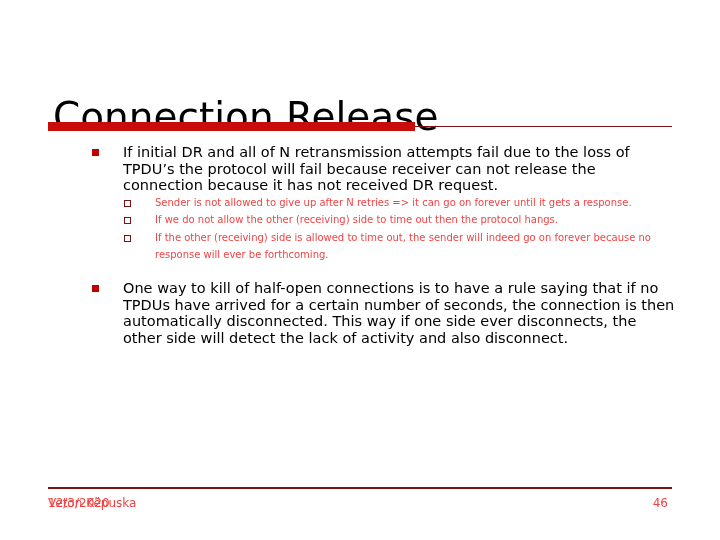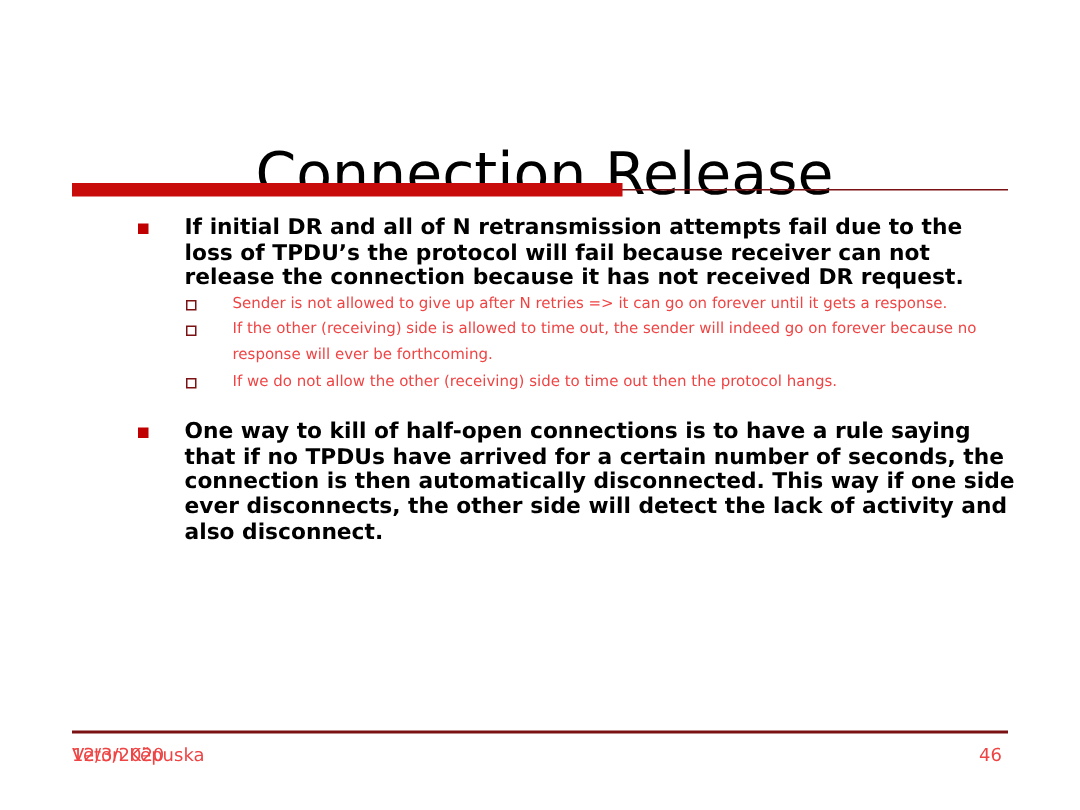--- a/index.html
+++ b/index.html
@@ -26,21 +26,20 @@
     position: absolute;
     left: 53px;
     top: 68px;
     width: 620px;
     font-size: 39px;
     line-height: 46px;
     font-weight: normal;
     letter-spacing: 0px;
     color: #000000;
     white-space: nowrap;
-    text-align: center;
   }
 
   
   .title-rule-thin {
     position: absolute;
     left: 48px;
     top: 126px;
     width: 624px;
     height: 1px;
     background: #7b1113;
@@ -93,21 +92,20 @@
   
   .lvl2 {
     padding-left: 75px;
     margin-top: 4px;
   }
   .lvl2 .text {
     display: block;
     font-size: 14.5px;
     line-height: 16.6px;
     color: #000000;
-    font-weight: bold;
   }
   .lvl2 .bullet {
     position: absolute;
     left: 44px;
     top: 5px;
     width: 7px;
     height: 7px;
     background: #c00000;
   }
 
@@ -191,26 +189,26 @@
       <span class="text">If initial DR and all of N retransmission attempts fail due to the loss of TPDU’s the protocol will fail because receiver can not release the connection because it has not received DR request.</span>
     </div>
 
     <div class="lvl lvl3">
       <span class="bullet"></span>
       <span class="text">Sender is not allowed to give up after N retries =&gt; it can go on forever until it gets a response.</span>
     </div>
 
     <div class="lvl lvl3">
       <span class="bullet"></span>
+      <span class="text">If we do not allow the other (receiving) side to time out then the protocol hangs.</span>
+    </div>
+
+    <div class="lvl lvl3">
+      <span class="bullet"></span>
       <span class="text">If the other (receiving) side is allowed to time out, the sender will indeed go on forever because no response will ever be forthcoming.</span>
-    </div>
-
-    <div class="lvl lvl3">
-      <span class="bullet"></span>
-      <span class="text">If we do not allow the other (receiving) side to time out then the protocol hangs.</span>
     </div>
 
     <div class="group-gap"></div>
 
     <div class="lvl lvl2">
       <span class="bullet"></span>
       <span class="text">One way to kill of half-open connections is to have a rule saying that if no TPDUs have arrived for a certain number of seconds, the connection is then automatically disconnected. This way if one side ever disconnects, the other side will detect the lack of activity and also disconnect.</span>
     </div>
 
   </div>

